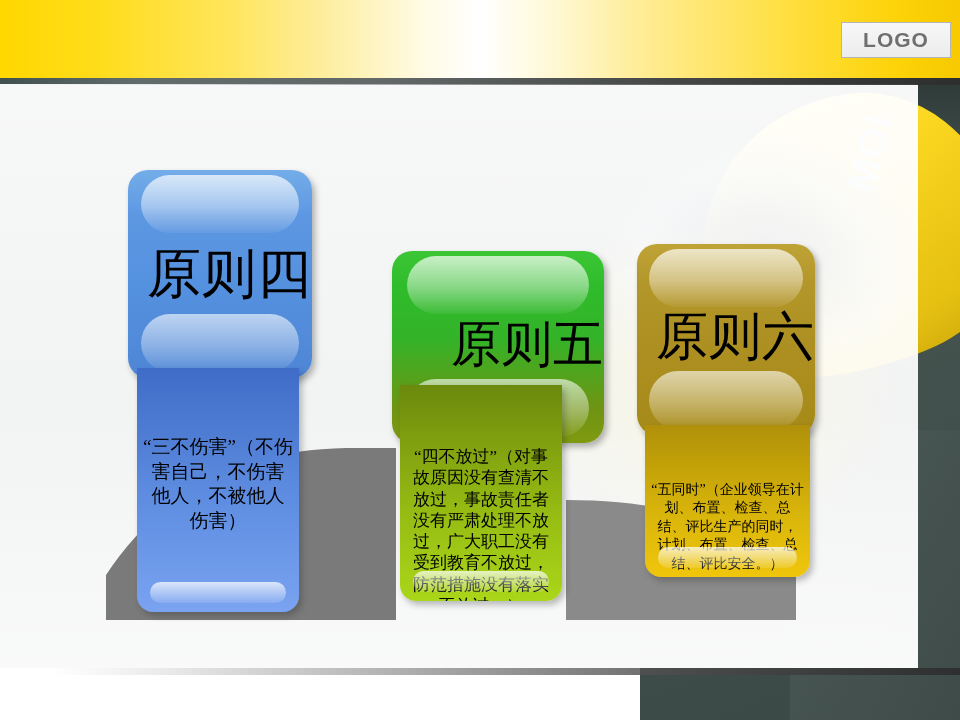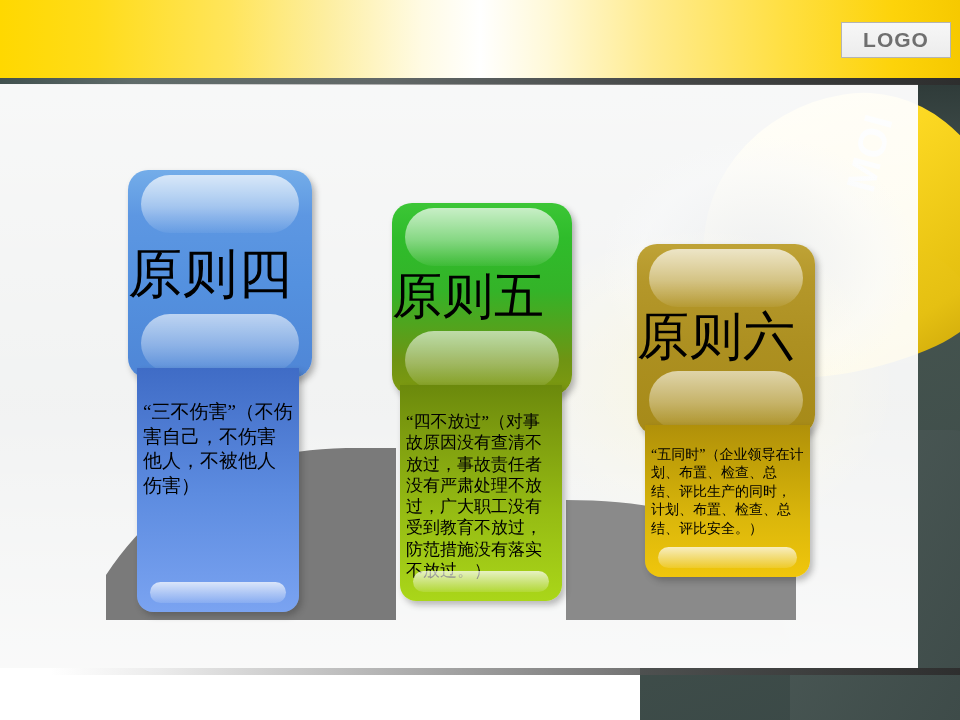--- a/index.html
+++ b/index.html
@@ -153,39 +153,40 @@
     background: linear-gradient(180deg, rgba(255,255,255,.72) 0%, rgba(255,255,255,.42) 55%, rgba(255,255,255,.06) 100%);
   }
   .card .head .gloss-bot {
     position: absolute; left: 7%; bottom: 6px;
     width: 86%; height: 58px;
     border-radius: 30px;
     background: linear-gradient(180deg, rgba(255,255,255,.62) 0%, rgba(255,255,255,.34) 55%, rgba(255,255,255,.05) 100%);
   }
   .card .head .title {
     position: absolute; left: 0; right: 0;
-    text-align: left;
+    text-align: right;
     color: #000;
     font-family: "Liberation Serif", "DejaVu Serif", serif;
     font-weight: normal;
     letter-spacing: 1px;
     white-space: nowrap;
   }
   .card .body {
     position: absolute;
     border-radius: 0 0 16px 16px;
     box-shadow: 3px 4px 6px rgba(40,40,40,.3);
     overflow: hidden;
   }
   .card .body .btext {
     position: absolute; left: 6px; right: 6px;
-    text-align: left;
+    text-align: center;
     color: #000;
     line-height: 1.22;
     font-family: "Liberation Serif", "DejaVu Serif", serif;
+    margin-top: 35px;
   }
   .card .body .pill {
     position: absolute; left: 8%; bottom: 9px;
     width: 84%; height: 21px;
     border-radius: 12px;
     background: linear-gradient(180deg, rgba(255,255,255,.74) 0%, rgba(255,255,255,.40) 55%, rgba(255,255,255,.12) 100%);
   }
 </style>
 </head>
 <body>
@@ -220,22 +221,22 @@
       <div class="title" style="top:68px; font-size:54px;">原则四</div>
     </div>
     <div class="body" style="left:9px; top:198px; width:162px; height:244px;
                 background: linear-gradient(180deg,#3f6cc6 0%, #4a77cf 18%, #5d8ce0 52%, #7aa3f1 100%);">
       <div class="btext" style="top:32px; font-size:19px; line-height:1.3;">“三不伤害”（不伤害自己，不伤害他人，不被他人伤害）</div>
       <div class="pill"></div>
     </div>
   </div>
 
   <div class="card" style="left:392px; top:203px; width:180px; height:409px;">
-    <div class="head" style="width:180px; height:192px;
-                background: linear-gradient(180deg,#3cc636 0%, #2fbc2b 18%, #34b328 46%, #6f9413 82%, #7f9a10 100%);">
+    <div class="head" style="width:212px; height:192px;
+                background: linear-gradient(180deg,#3cc636 0%, #2fbc2b 18%, #34b328 46%, #6f9413 82%, #7f9a10 100%); margin-top: 48px;">
       <div class="gloss-top"></div>
       <div class="gloss-bot"></div>
       <div class="title" style="top:60px; font-size:50px;">原则五</div>
     </div>
     <div class="body" style="left:8px; top:182px; width:162px; height:216px;
                 background: linear-gradient(180deg,#6b890c 0%, #7d9c0f 22%, #95bb13 58%, #aad619 100%);">
       <div class="btext" style="top:26px; font-size:17px; line-height:1.25;">“四不放过”（对事故原因没有查清不放过，事故责任者没有严肃处理不放过，广大职工没有受到教育不放过，防范措施没有落实不放过。）</div>
       <div class="pill"></div>
     </div>
   </div>

